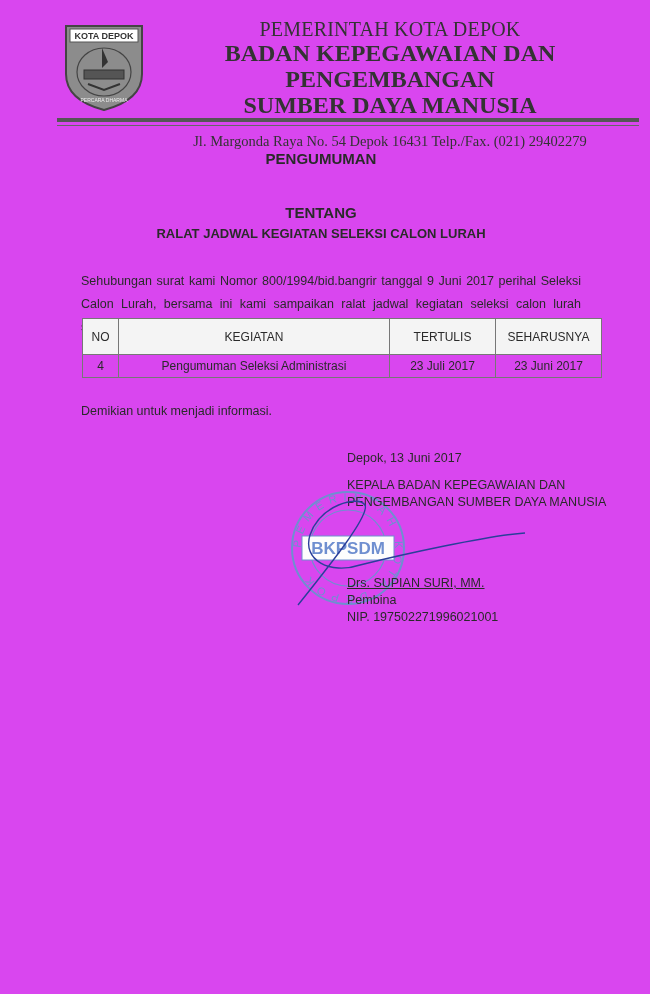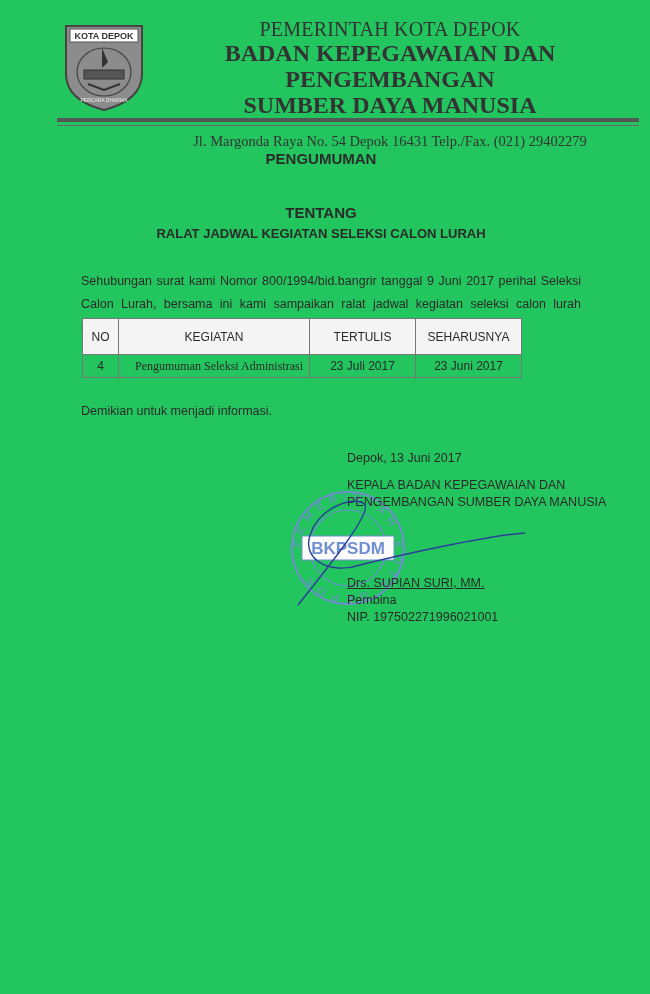--- a/index.html
+++ b/index.html
@@ -1,37 +1,37 @@
 <!DOCTYPE html>
 <html><head>
 <meta charset="utf-8">
 <style>
   html, body { margin:0; padding:0; }
   body { width:650px; height:994px; background:#ffffff; position:relative; overflow:hidden; font-family:"Liberation Sans", sans-serif; color:#2a2a2a; }
-  .page { position:absolute; left:0; top:0; width:650px; height:994px; background:#22c55e; }
+  .page { position:absolute; left:0; top:0; width:650px; height:994px; background:#d946ef; }
   .logo { position:absolute; left:62px; top:22px; width:84px; height:90px; }
   .kop { position:absolute; left:150px; top:18px; width:480px; text-align:center; font-family:"Liberation Serif", serif; color:#333; }
   .kop .l1 { font-size:20px; line-height:22px; letter-spacing:0.2px; }
   .kop .l2 { font-size:24px; font-weight:bold; line-height:26px; }
   .kop .l3 { font-size:24px; font-weight:bold; line-height:26px; }
   .kop .addr { font-size:14.5px; line-height:18px; margin-top:14px; }
   .rule1 { position:absolute; left:57px; top:118px; width:582px; height:4px; background:#555; }
   .rule2 { position:absolute; left:57px; top:125px; width:582px; height:1px; background:#666; }
   .center { position:absolute; left:0; width:642px; text-align:center; }
   .title { top:150px; font-size:15px; font-weight:bold; }
   .nomor { top:181px; font-size:12.5px; }
   .tentang { top:204px; font-size:15px; font-weight:bold; }
   .perihal { top:226px; font-size:13px; font-weight:bold; }
   .para { position:absolute; left:81px; top:258px; width:500px; font-size:12.5px; line-height:23px; text-align:justify; text-align-last:left;margin-top:12px; }
-  table.tbl { position:absolute; left:82px; top:318px; width:440px; border-collapse:collapse; font-size:12px; }
+  table.tbl { position:absolute; left:82px; top:318px; width:520px; border-collapse:collapse; font-size:12px; }
   table.tbl td, table.tbl th { border:1px solid #777; padding:0 6px; }
   table.tbl th { height:35px; font-weight:normal; background:#f4f4f4; }
   table.tbl td { height:22px; }
   .c-no { width:23px; text-align:center; }
-  .c-keg { text-align:right;font-family:Liberation Serif, serif; }
+  .c-keg { text-align:center; }
   .c-date { width:93px; text-align:center; }
   .closing { position:absolute; left:81px; top:404px; font-size:12.5px; }
   .sign { position:absolute; left:347px; top:450px; font-size:12.5px; line-height:17px; }
   .sign .date { margin-bottom:10px; }
   .sign .name { margin-top:64px; font-weight:bold; text-decoration:underline; font-weight:normal; }
   .stamp { position:absolute; left:288px; top:488px; width:120px; height:120px; }
   .signature { position:absolute; left:290px; top:495px; width:300px; height:120px; }
 </style>
 </head>
 <body>

